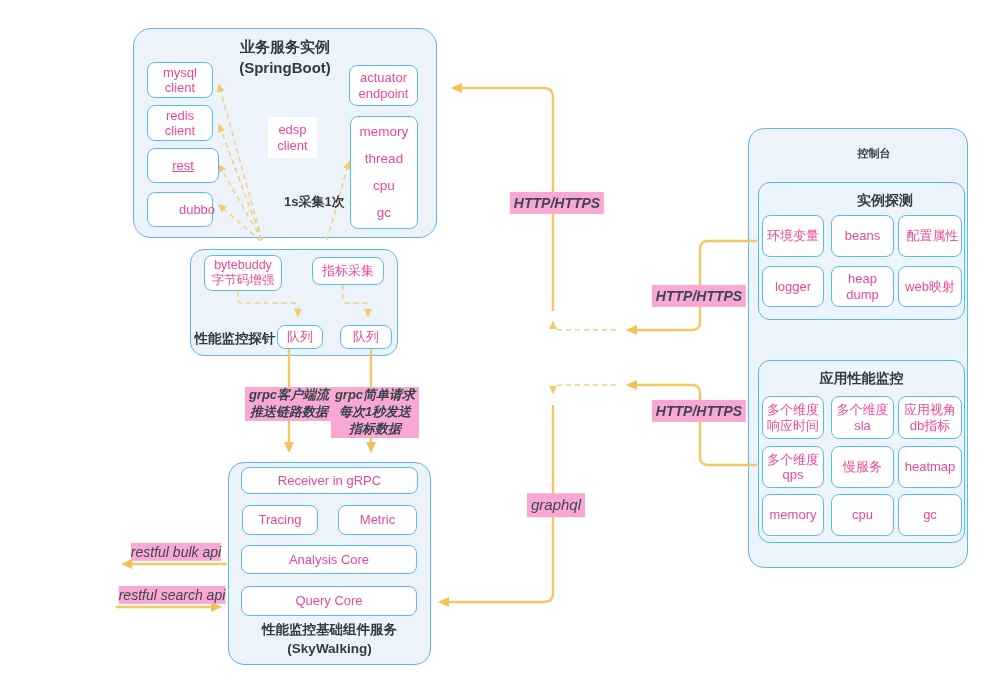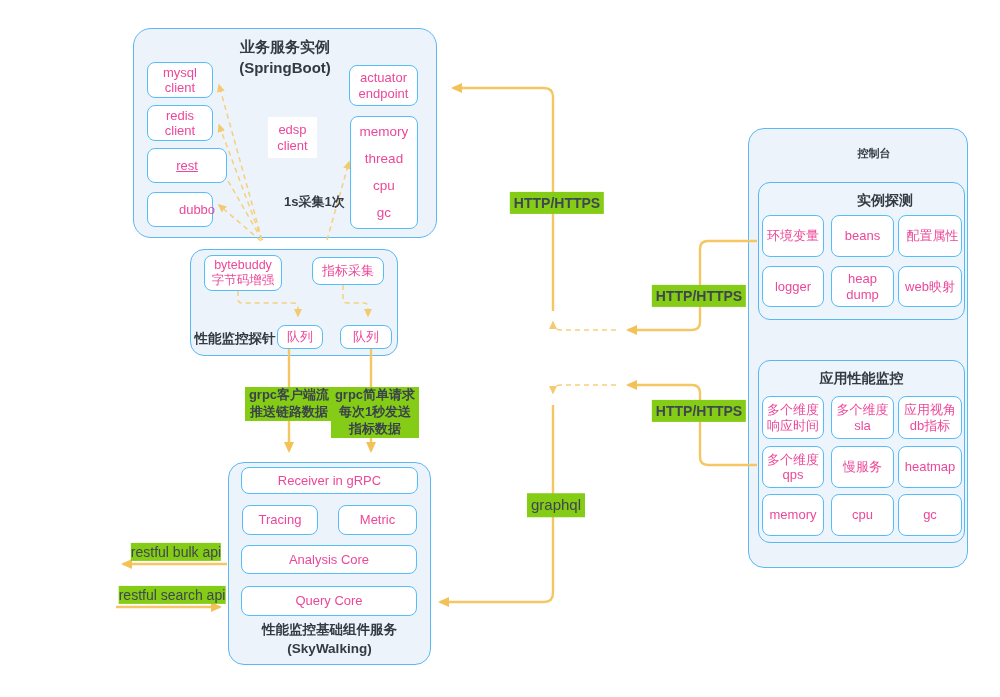--- a/index.html
+++ b/index.html
@@ -7,21 +7,21 @@
           font-family:"Liberation Sans","DejaVu Sans",sans-serif;color:#3a434c;}
   .abs{position:absolute;box-sizing:border-box;}
   .container{background:#edf3fb;border:1.5px solid #5ab8f2;border-radius:18px;}
   .subcontainer{background:#eef4fc;border:1.5px solid #55b7f3;border-radius:12px;}
   .wbox{background:#fff;border:1.5px solid #55bdf8;border-radius:8px;display:flex;align-items:center;
         justify-content:center;text-align:center;font-size:13px;line-height:1.18;color:#ec4899;padding:2px;}
   .noborder{border:none;border-radius:0;}
   .bluebox{background:#38b6f3;border-radius:14px;color:#fff;font-weight:700;display:flex;
            flex-direction:column;align-items:center;justify-content:center;text-align:center;line-height:1.5;}
   .btitle{font-weight:700;color:#333a42;text-align:center;line-height:1.4;}
-  .albl{color:#3f474e;font-weight:600;font-size:14px;text-align:center;background:#84cc16;line-height:1.3;}
+  .albl{color:#3f474e;font-weight:600;font-size:14px;text-align:center;background:#f9a8d4;line-height:1.3;font-style:italic;}
   .albl.light{font-weight:400;}
   .ctr{transform:translate(-50%,-50%);}
   svg.lines{position:absolute;left:0;top:0;pointer-events:none;}
   .vcol{display:flex;flex-direction:column;justify-content:space-around;align-items:center;}
 </style>
 </head>
 <body>
 
 <div class="canvas">
 
@@ -68,21 +68,21 @@
       <path d="M116,607 L220,607" marker-end="url(#m-solid)"></path>
     </g>
   </svg>
 
   <div class="abs btitle" style="left:133px;top:36px;width:304px;font-size:15px;">
     <div>业务服务实例</div>
     <div>(SpringBoot)</div>
   </div>
   <div class="abs wbox" style="left:147px;top:62px;width:66px;height:36px;">mysql client</div>
   <div class="abs wbox" style="left:147px;top:105px;width:66px;height:36px;">redis client</div>
-  <div class="abs wbox" style="left:147px;top:148px;width:80px;height:35px;text-decoration:underline;">rest</div>
+  <div class="abs wbox" style="left:147px;top:148px;width:72px;height:35px;text-decoration:underline;">rest</div>
   <div class="abs wbox" style="left:147px;top:192px;width:66px;height:35px;padding-left:36px;">dubbo</div>
   <div class="abs wbox noborder" style="left:268px;top:117px;width:49px;height:41px;">edsp client</div>
   <div class="abs wbox" style="left:349px;top:65px;width:69px;height:41px;">actuator endpoint</div>
   <div class="abs wbox vcol" style="left:350px;top:116px;width:68px;height:113px;font-size:13.5px;">
     <div>memory</div>
     <div>thread</div>
     <div>cpu</div>
     <div>gc</div>
   </div>
   <div class="abs" style="left:284px;top:193px;width:64px;font-size:13px;font-weight:600;color:#333a42;">1s采集1次</div>

